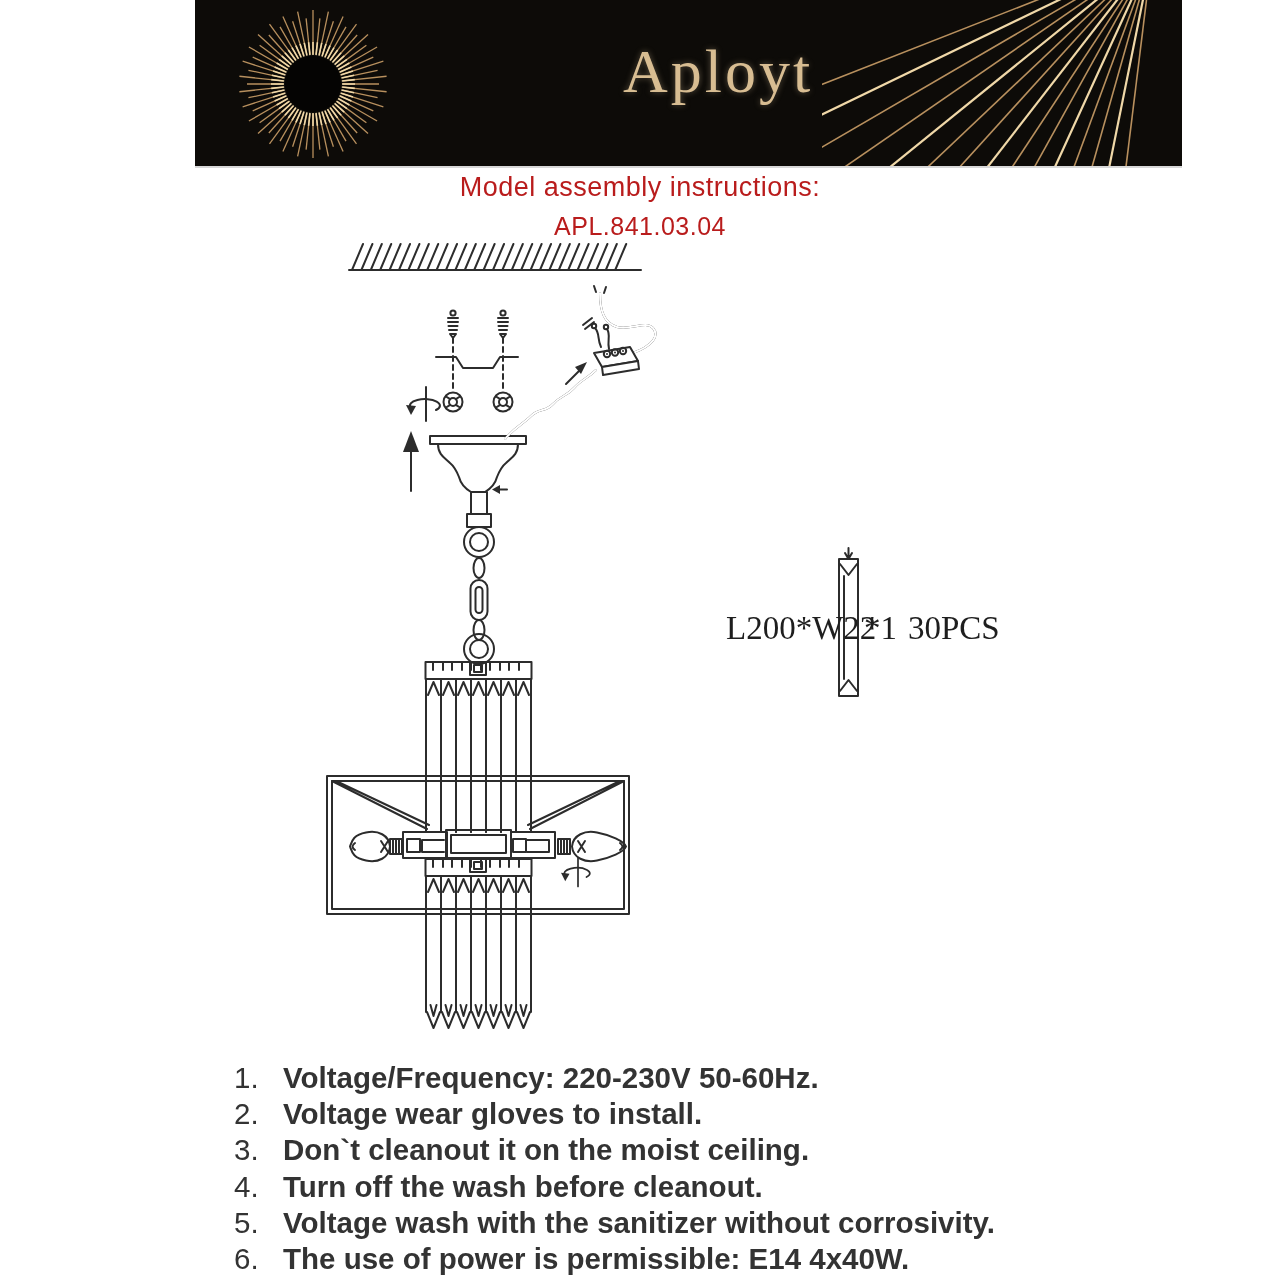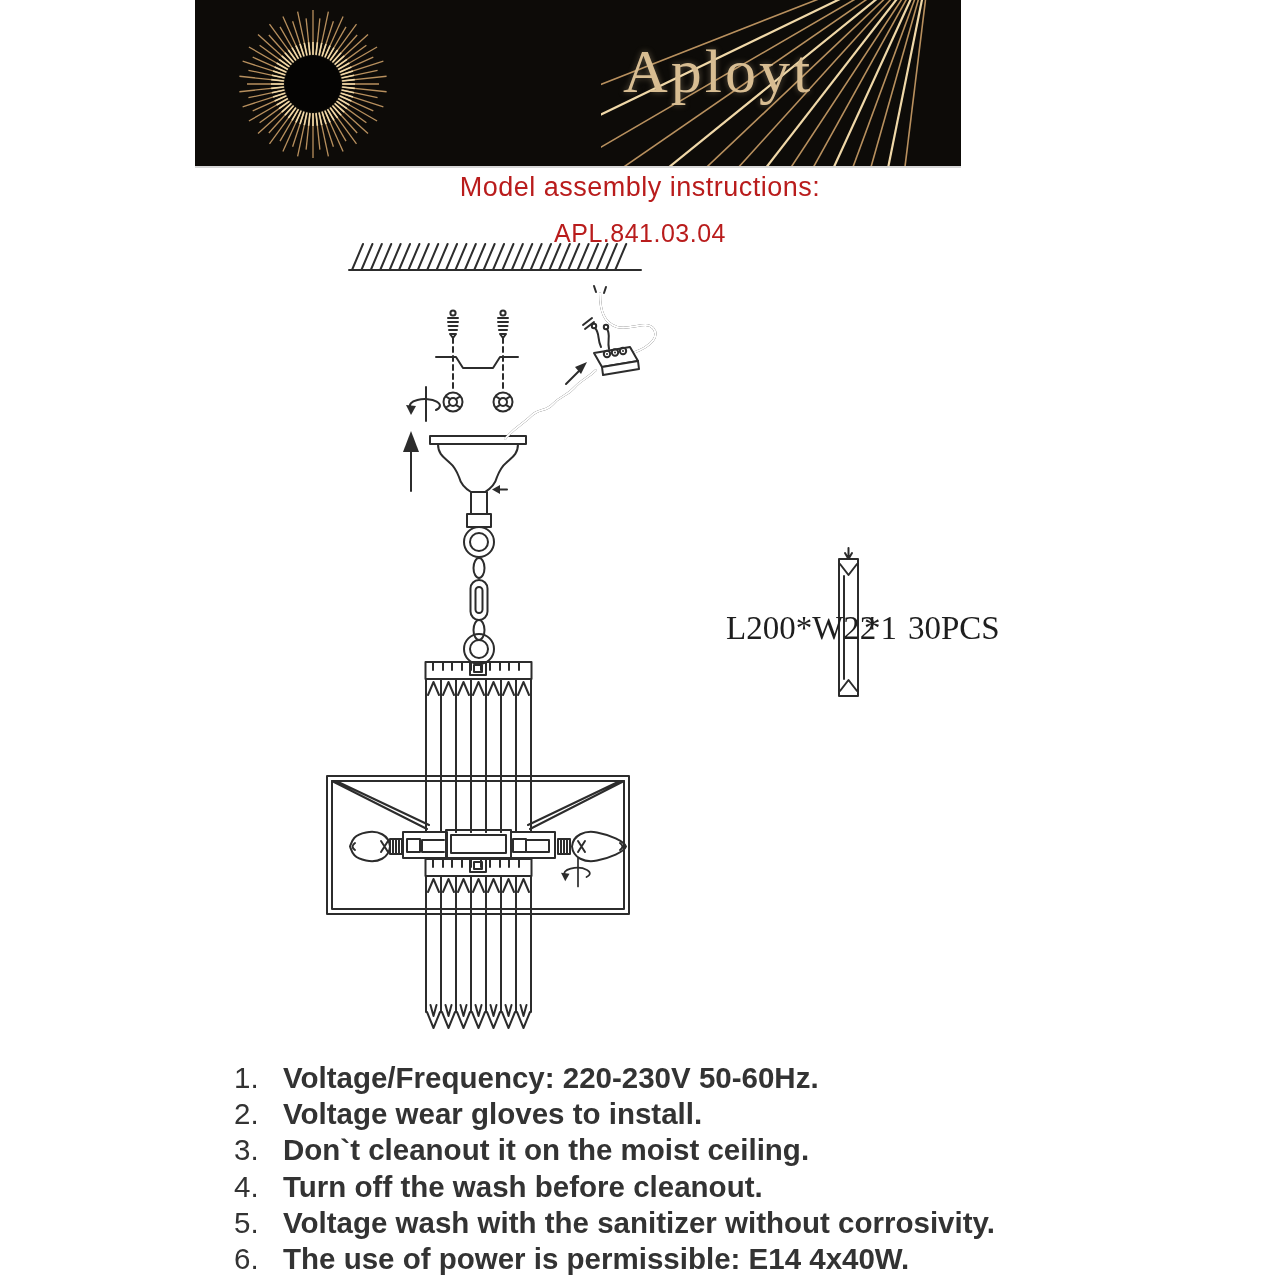--- a/index.html
+++ b/index.html
@@ -1,31 +1,31 @@
 <!DOCTYPE html>
 <html style="--banner-bg: #0d0b08; --gold: #d8bd92; --ink: #2c2c2c;"><head>
 <meta charset="utf-8">
 <style>
   html,body{margin:0;padding:0;background:#ffffff;}
   #page{position:relative;width:1280px;height:1280px;background:#fff;overflow:hidden;
         font-family:"Liberation Sans",sans-serif;}
 
   
-  #banner{position:absolute;left:195px;top:0;width:766px;height:166px;
+  #banner{position:absolute;left:195px;top:0;width:987px;height:166px;
           background:var(--banner-bg,#0d0b08);overflow:hidden;border-bottom:2px solid #d8d8d8;}
   #logo-svg{position:absolute;left:28px;top:4px;}
   #fan-svg{position:absolute;right:0;top:0;}
   #brand{position:absolute;left:428px;top:36px;font-family:"Liberation Serif",serif;
          font-size:62px;font-weight:400;letter-spacing:3px;color:var(--gold,#d8bd92);
          text-shadow:0 0 6px rgba(240,216,168,.35);}
 
   
   #title-block{position:absolute;left:0;top:172px;width:1280px;text-align:center;color:#b91c1c;}
   #title-heading{font-size:27px;letter-spacing:.5px;}
-  #title-model{font-size:25px;margin-top:16px;letter-spacing:.5px;}
+  #title-model{font-size:25px;margin-top:9px;letter-spacing:.5px;}
 
   
   #diagram{position:absolute;left:0;top:0;width:1280px;height:1280px;}
   #diagram *{fill:none;stroke:var(--ink,#2c2c2c);stroke-width:2;stroke-linecap:round;stroke-linejoin:round;}
   #diagram .fill{fill:var(--ink,#2c2c2c);stroke:none;}
   #diagram .wfill{fill:#ffffff;}
   #diagram .wcore{stroke:#ffffff;}
 
   
   .spec-label{position:absolute;top:610px;font-family:"Liberation Serif","DejaVu Serif",serif;

